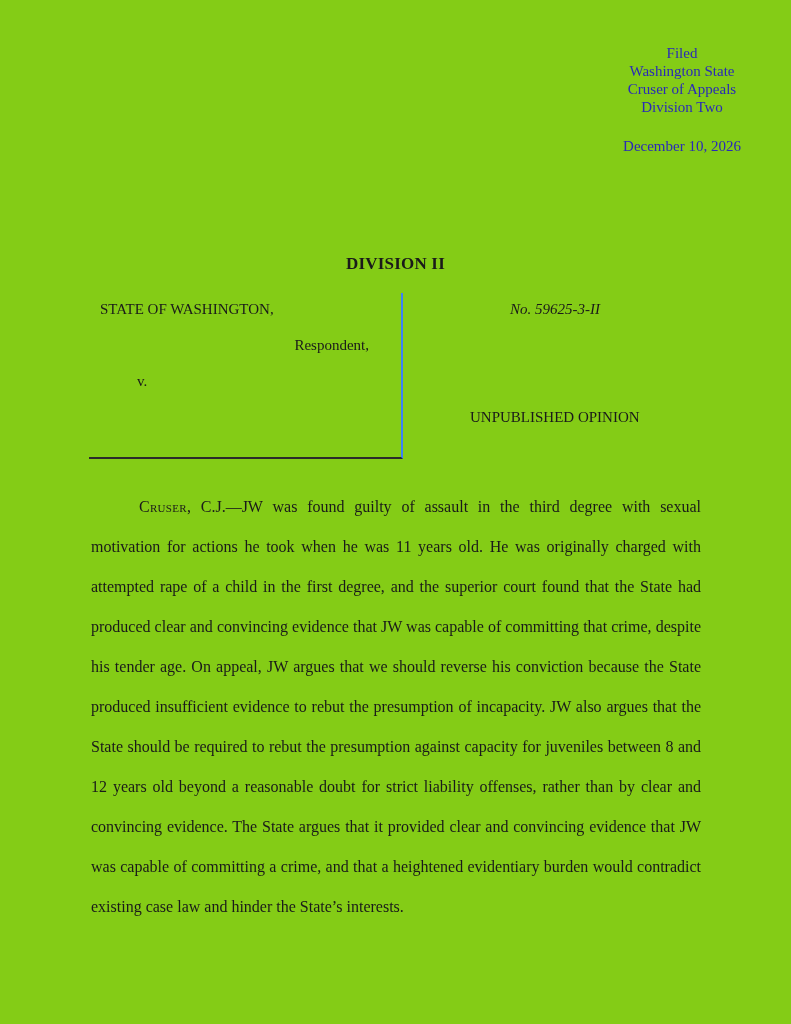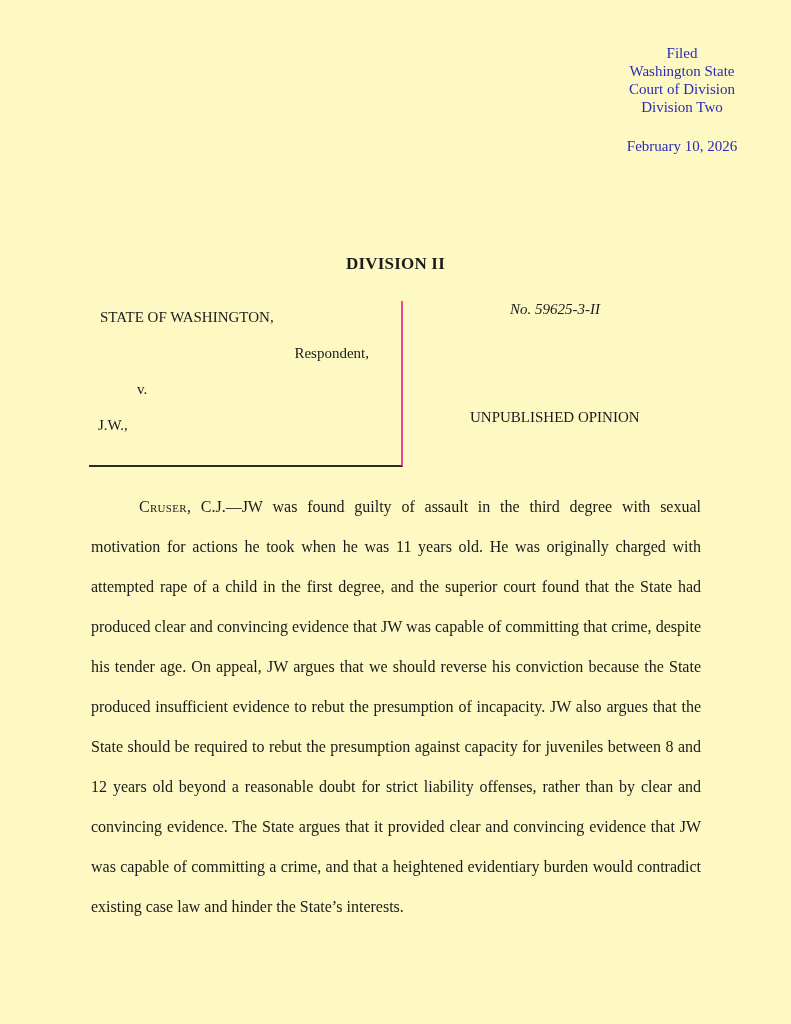--- a/index.html
+++ b/index.html
@@ -2,21 +2,21 @@
 <html><head>
 <meta charset="utf-8">
 <style>
   * { margin: 0; padding: 0; box-sizing: border-box; }
   html, body { background: #8a8a8a; }
   .page {
     position: relative;
     width: 791px;
     height: 1024px;
     margin: 0 auto;
-    background: #fef9c3;
+    background: #84cc16;
     font-family: "Liberation Serif", "DejaVu Serif", serif;
     color: #1a1a1a;
     overflow: hidden;
   }
 
   
   .filed-stamp {
     position: absolute;
     top: 44px;
     right: 24px;
@@ -58,25 +58,25 @@
   .caption-box {
     position: absolute;
     top: 293px;
     left: 89px;
     width: 613px;
     height: 166px;
     font-size: 15px;
   }
   .caption-left {
     position: absolute;
-    top: 8px;
+    top: 0;
     left: 0;
     width: 314px;
     height: 166px;
-    border-right: 2px solid #ec4899;
+    border-right: 2px solid #3b82f6;
     border-bottom: 2px solid #2b2b2b;
   }
   .cap-row { position: absolute; left: 0; width: 100%; white-space: nowrap; }
   .cap-plaintiff  { top: 8px;   padding-left: 11px; }
   .cap-respondent { top: 44px;  text-align: right; padding-right: 32px; }
   .cap-v          { top: 80px;  padding-left: 48px; }
   .cap-defendant  { top: 116px; padding-left: 9px; }
   .cap-appellant  { top: 152px; text-align: right; padding-right: 52px; }
   .caption-right {
     position: absolute;
@@ -102,33 +102,32 @@
   .smallcaps { font-variant: small-caps; letter-spacing: 0.3px; }
 </style>
 </head>
 <body>
 
 <div class="page">
 
   <div class="filed-stamp">
     <div>Filed</div>
     <div>Washington State</div>
-    <div>Court of Division</div>
+    <div>Cruser of Appeals</div>
     <div>Division Two</div>
-    <div class="filed-date">February 10, 2026</div>
+    <div class="filed-date">December 10, 2026</div>
   </div>
 
   <div class="court-division">DIVISION II</div>
 
   <div class="caption-box">
     <div class="caption-left">
       <div class="cap-row cap-plaintiff">STATE OF WASHINGTON,</div>
       <div class="cap-row cap-respondent">Respondent,</div>
       <div class="cap-row cap-v">v.</div>
-      <div class="cap-row cap-defendant">J.W.,</div>
     </div>
     <div class="caption-right">
       <div class="cap-caseno">No. 59625-3-II</div>
       <div class="cap-opinion">UNPUBLISHED OPINION</div>
     </div>
   </div>
 
   <div class="opinion-body">
     <span class="smallcaps">Cruser</span><span>, C.J.—</span><span>JW was found guilty of assault in the third degree with sexual motivation for actions he took when he was 11 years old. He was originally charged with attempted rape of a child in the first degree, and the superior court found that the State had produced clear and convincing evidence that JW was capable of committing that crime, despite his tender age. On appeal, JW argues that we should reverse his conviction because the State produced insufficient evidence to rebut the presumption of incapacity. JW also argues that the State should be required to rebut the presumption against capacity for juveniles between 8 and 12 years old beyond a reasonable doubt for strict liability offenses, rather than by clear and convincing evidence. The State argues that it provided clear and convincing evidence that JW was capable of committing a crime, and that a heightened evidentiary burden would contradict existing case law and hinder the State’s interests.</span>
   </div>

